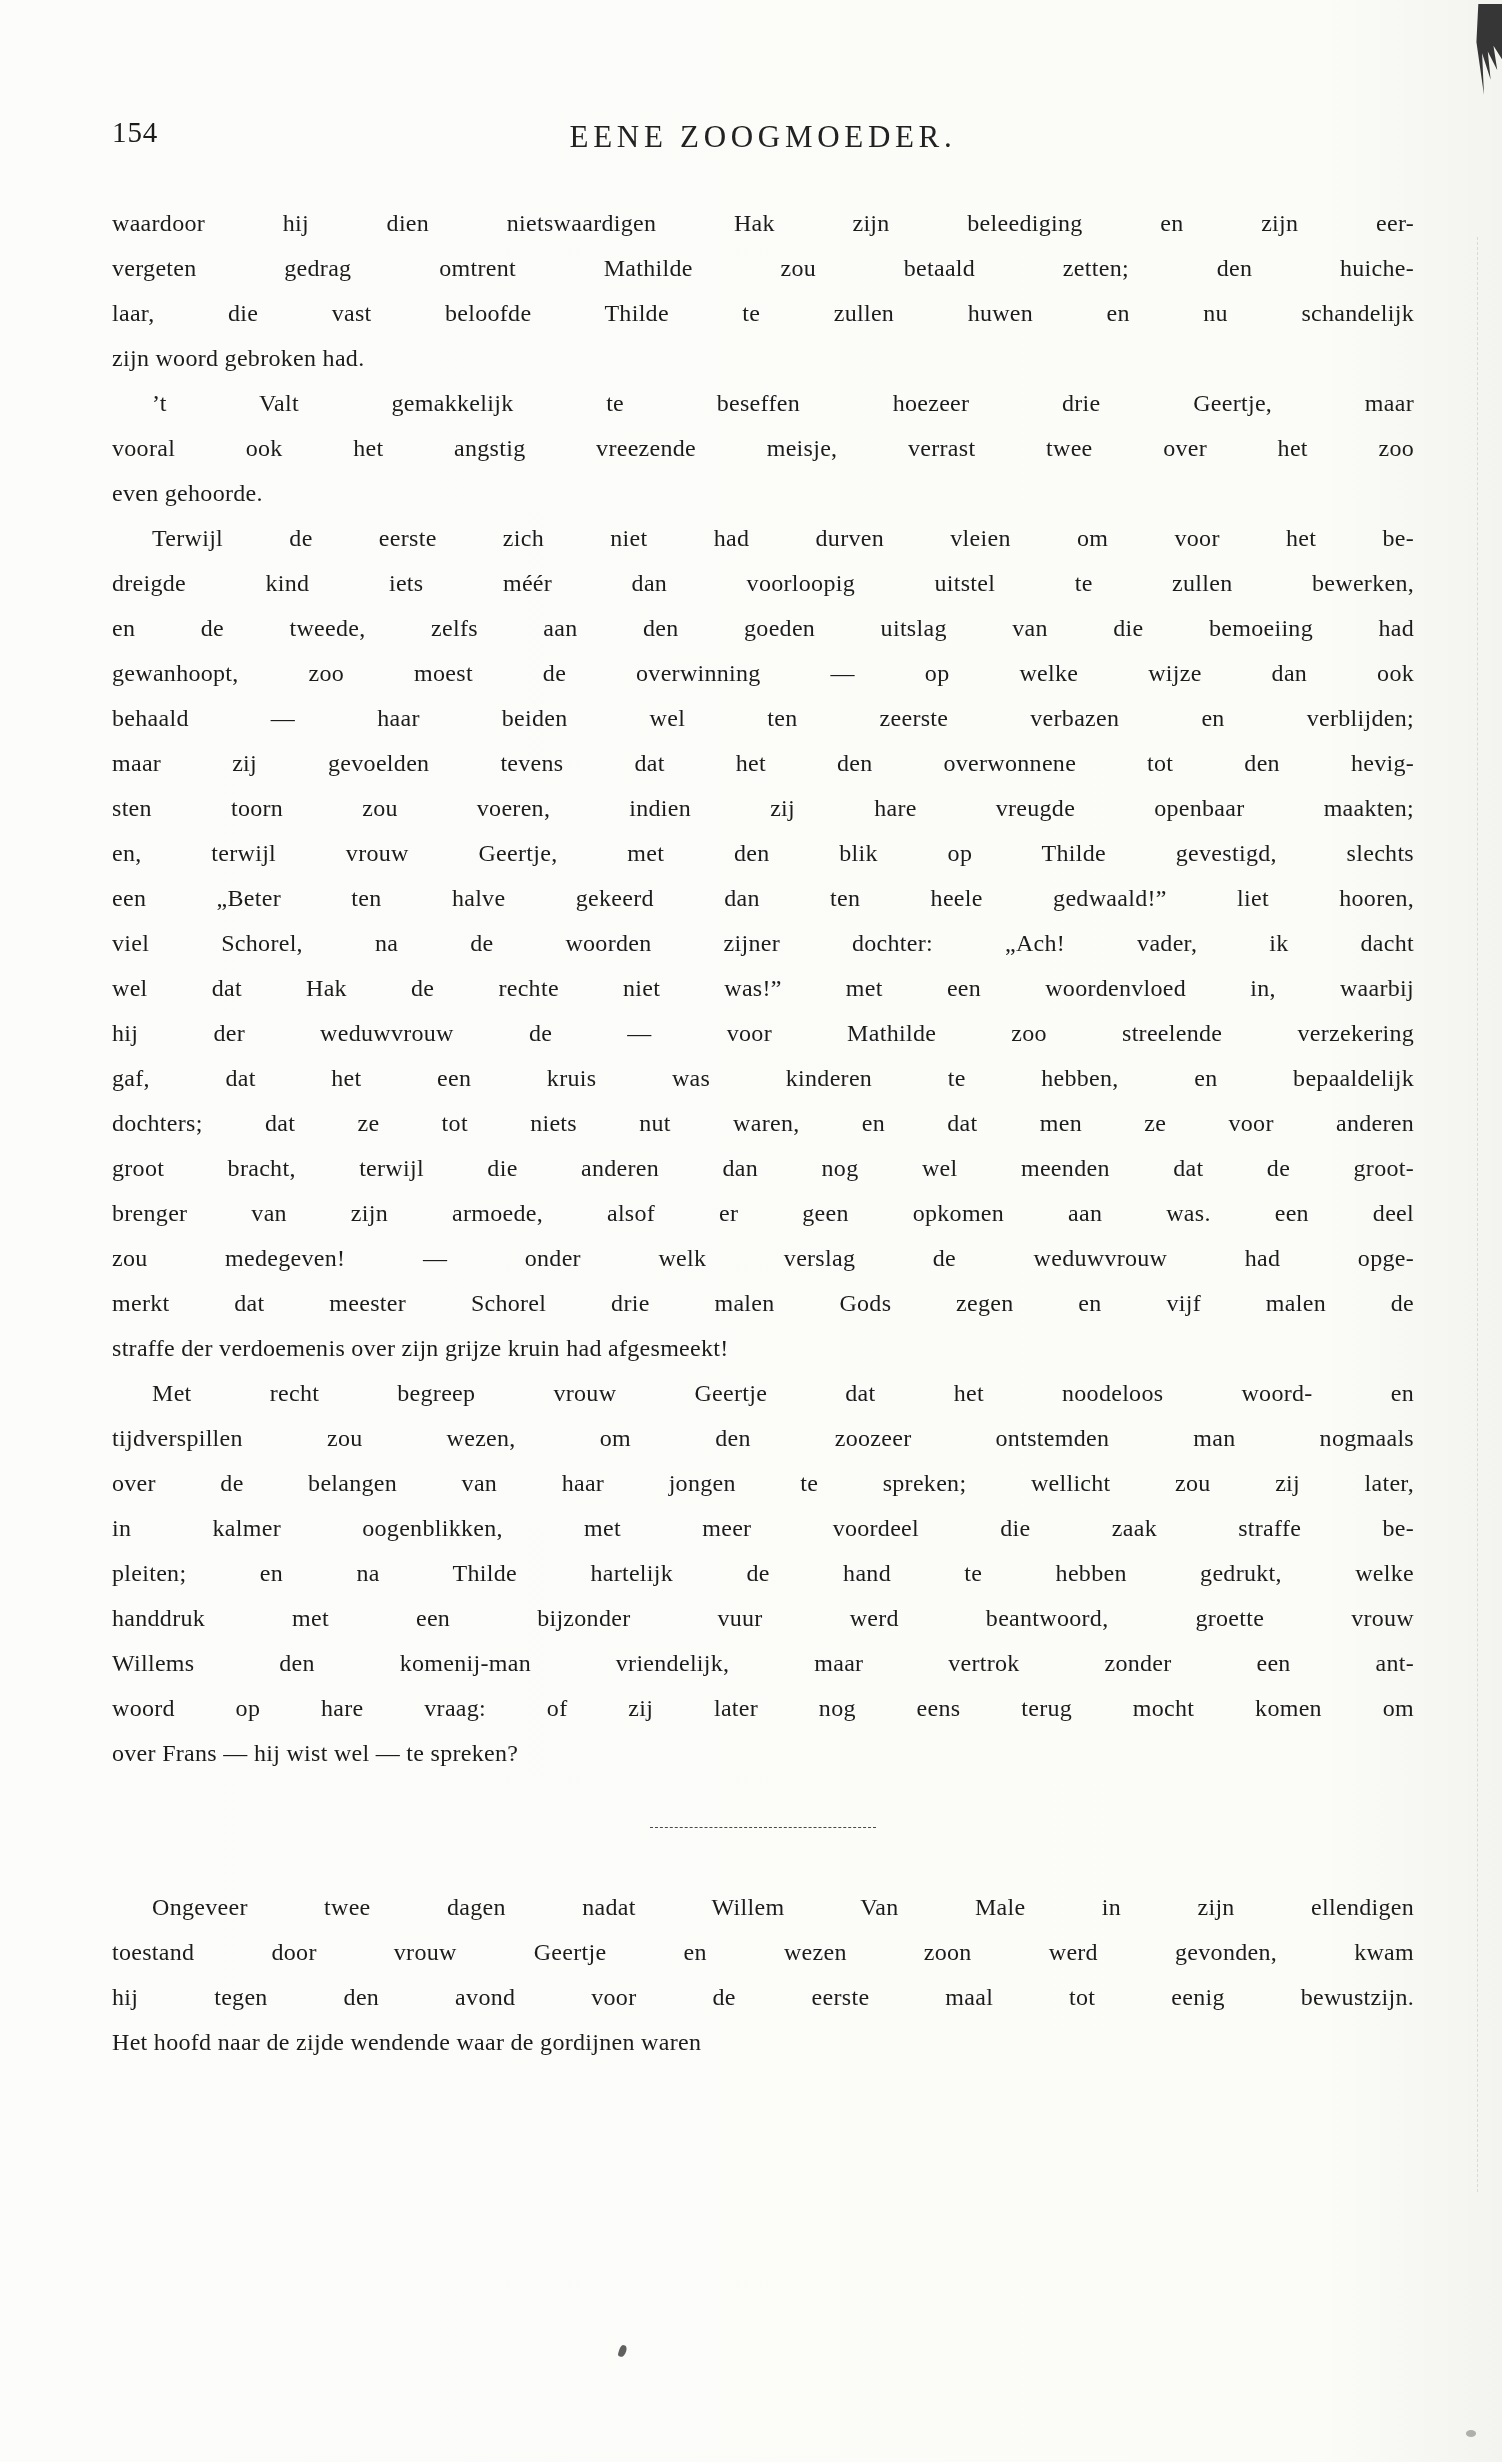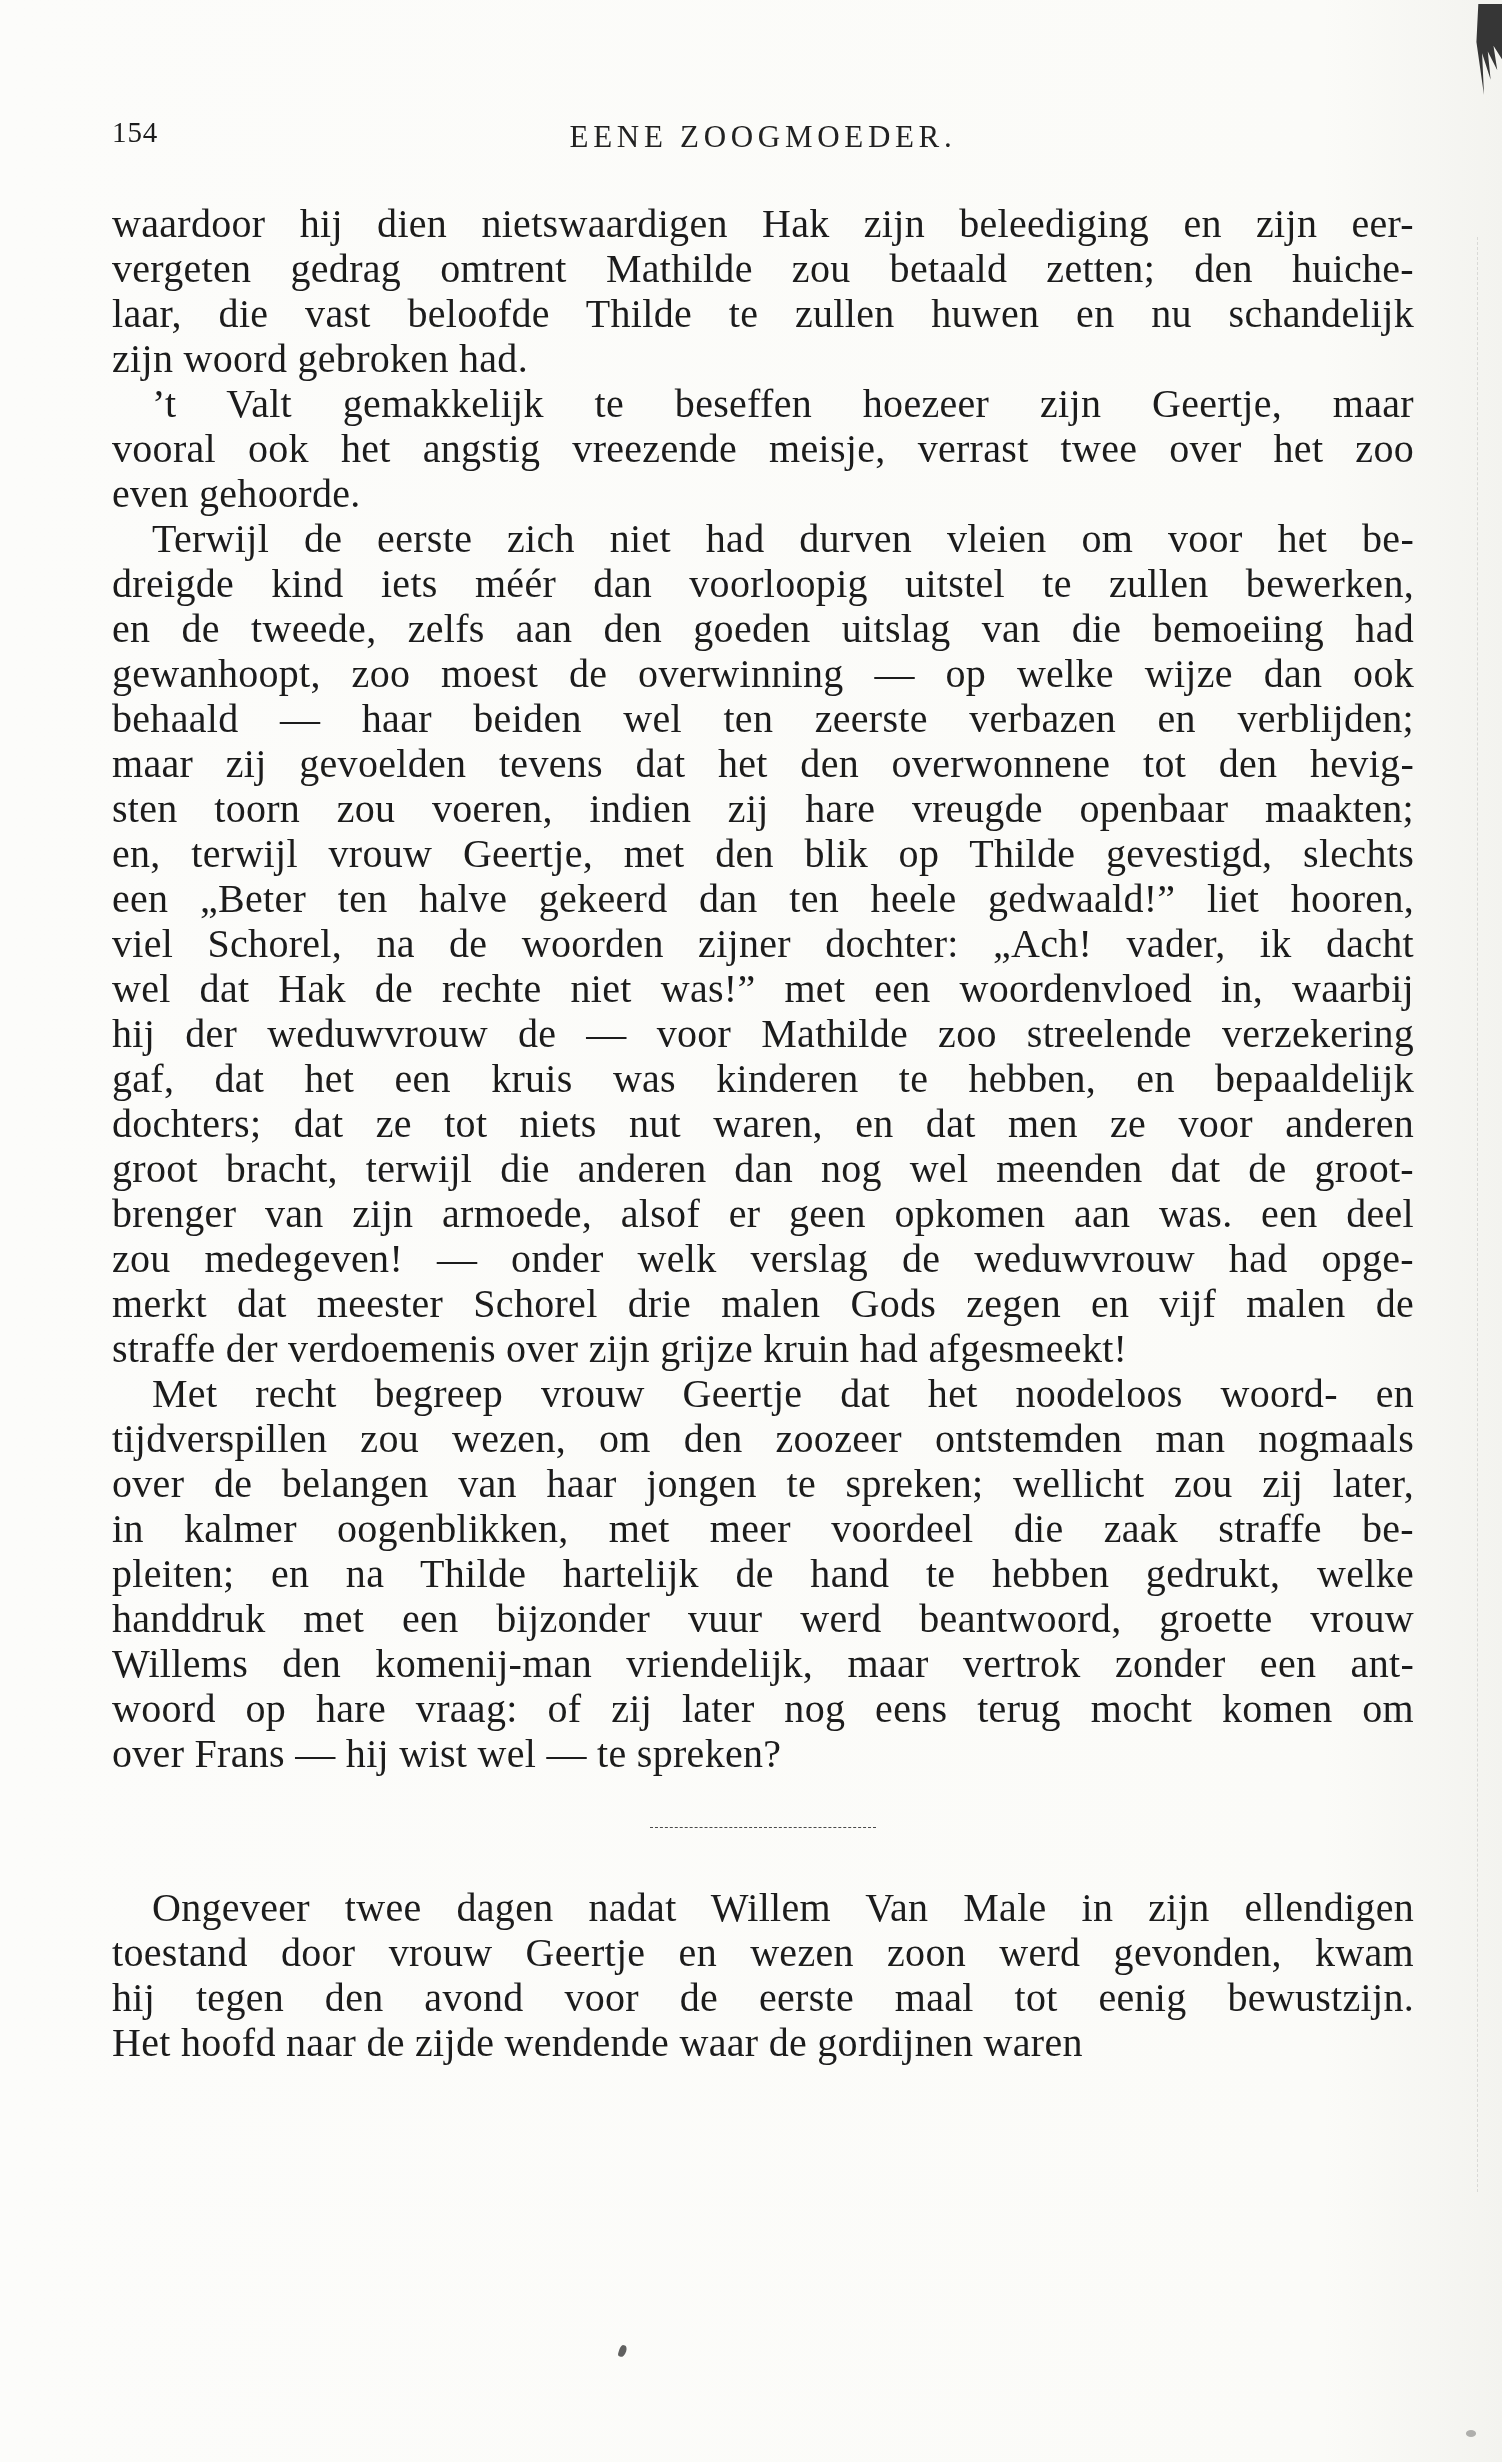--- a/index.html
+++ b/index.html
@@ -12,21 +12,21 @@
     color: #1c1c1c;
     font-family: "Liberation Serif", serif;
     overflow: hidden;
   }
   .content { position: absolute; left: 112px; top: 110px; width: 1302px; }
 
   .header { position: relative; height: 44px; margin-bottom: 47px; }
   .page-number { position: absolute; left: 0; top: 5.7px; font-size: 29px; letter-spacing: 0.9px; }
   .running-title { text-align: center; font-size: 31px; letter-spacing: 4.7px; padding-top: 8.5px; color: #222; }
 
-  .para { font-size: 40px; line-height: 45px; }
+  .para { font-size: 24px; line-height: 45px; }
   .line { text-align: justify; text-align-last: justify; letter-spacing: 0.3px; }
   .line.last { text-align-last: left; }
   .para.indent .line:first-of-type { text-indent: 40px; }
 
   .separator {
     width: 226px;
     height: 0;
     margin: 51px auto 57px auto;
     border-top: 1.9px dashed #4a4a4a;
   }
@@ -61,21 +61,21 @@
     <div class="para">
 
     <div class="line">waardoor hij dien nietswaardigen Hak zijn beleediging en zijn eer-</div>
         <div class="line">vergeten gedrag omtrent Mathilde zou betaald zetten; den huiche-</div>
         <div class="line">laar, die vast beloofde Thilde te zullen huwen en nu schandelijk</div>
         <div class="line last">zijn woord gebroken had.</div>
       </div>
 
     <div class="para indent">
 
-    <div class="line">’t Valt gemakkelijk te beseffen hoezeer zijn Geertje, maar</div>
+    <div class="line">’t Valt gemakkelijk te beseffen hoezeer drie Geertje, maar</div>
         <div class="line">vooral ook het angstig vreezende meisje, verrast twee over het zoo</div>
         <div class="line last">even gehoorde.</div>
       </div>
 
     <div class="para indent">
 
     <div class="line">Terwijl de eerste zich niet had durven vleien om voor het be-</div>
         <div class="line">dreigde kind iets méér dan voorloopig uitstel te zullen bewerken,</div>
         <div class="line">en de tweede, zelfs aan den goeden uitslag van die bemoeiing had</div>
         <div class="line">gewanhoopt, zoo moest de overwinning — op welke wijze dan ook</div>

